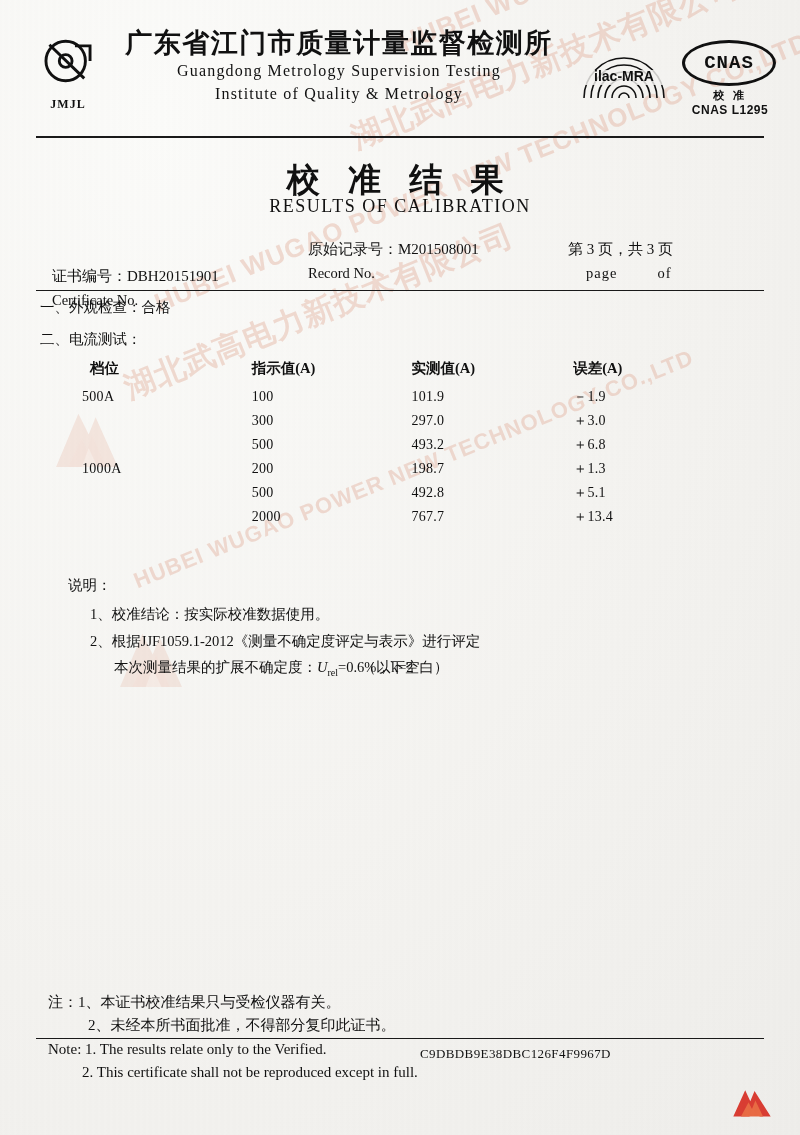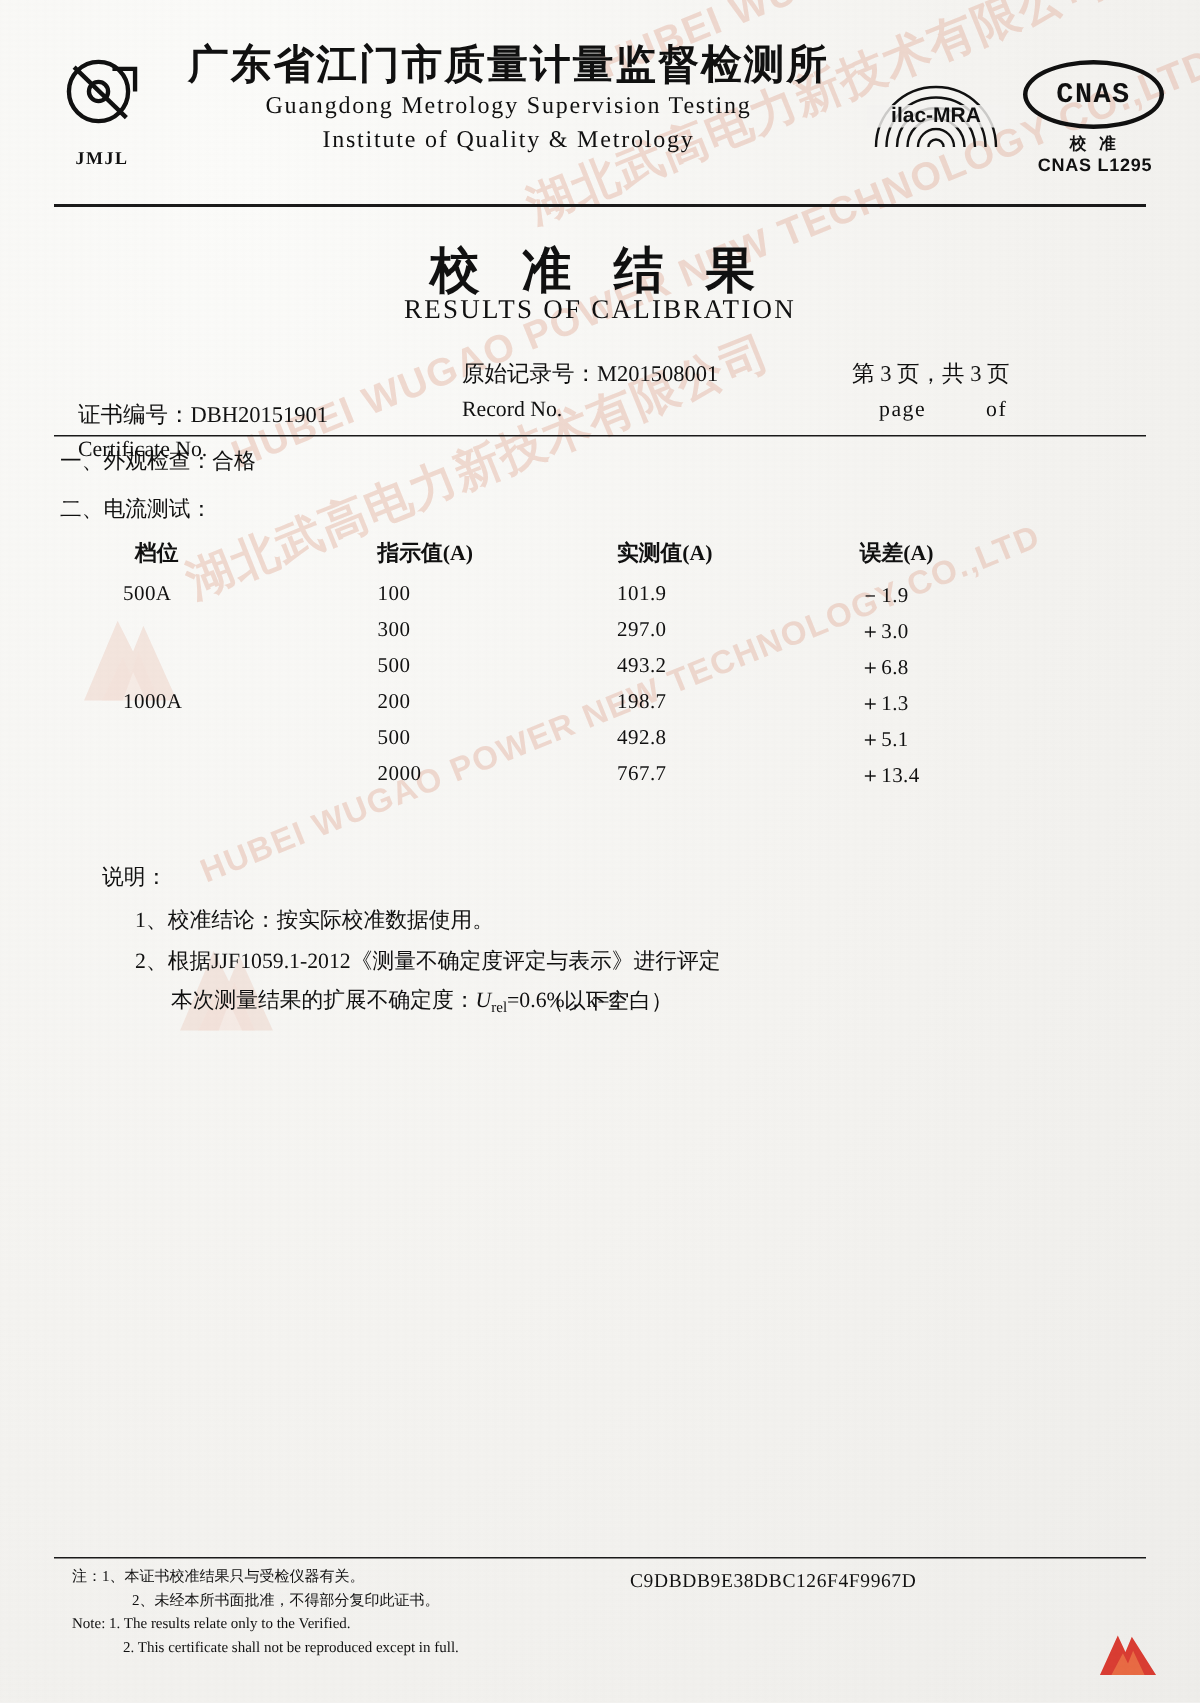--- a/index.html
+++ b/index.html
@@ -271,22 +271,22 @@
 
   
   .hr-foot {
     position: absolute;
     left: 36px; right: 36px;
     top: 1038px;
     border-top: 1.5px solid #1a1a1a;
   }
   .foot {
     position: absolute;
-    top: 1044px; left: 48px; right: 36px;
-    font-size: 10px;
+    top: 991px; left: 48px; right: 36px;
+    font-size: 15px;
     line-height: 1.55;
   }
   .foot .cn-line { margin-left: 0; }
   .foot .cn-sub { margin-left: 40px; }
   .foot .en-line { font-family: "Liberation Serif", serif; }
   .foot .en-sub { margin-left: 34px; font-family: "Liberation Serif", serif; }
   .hashcode {
     position: absolute;
     top: 1046px;
     left: 420px;

